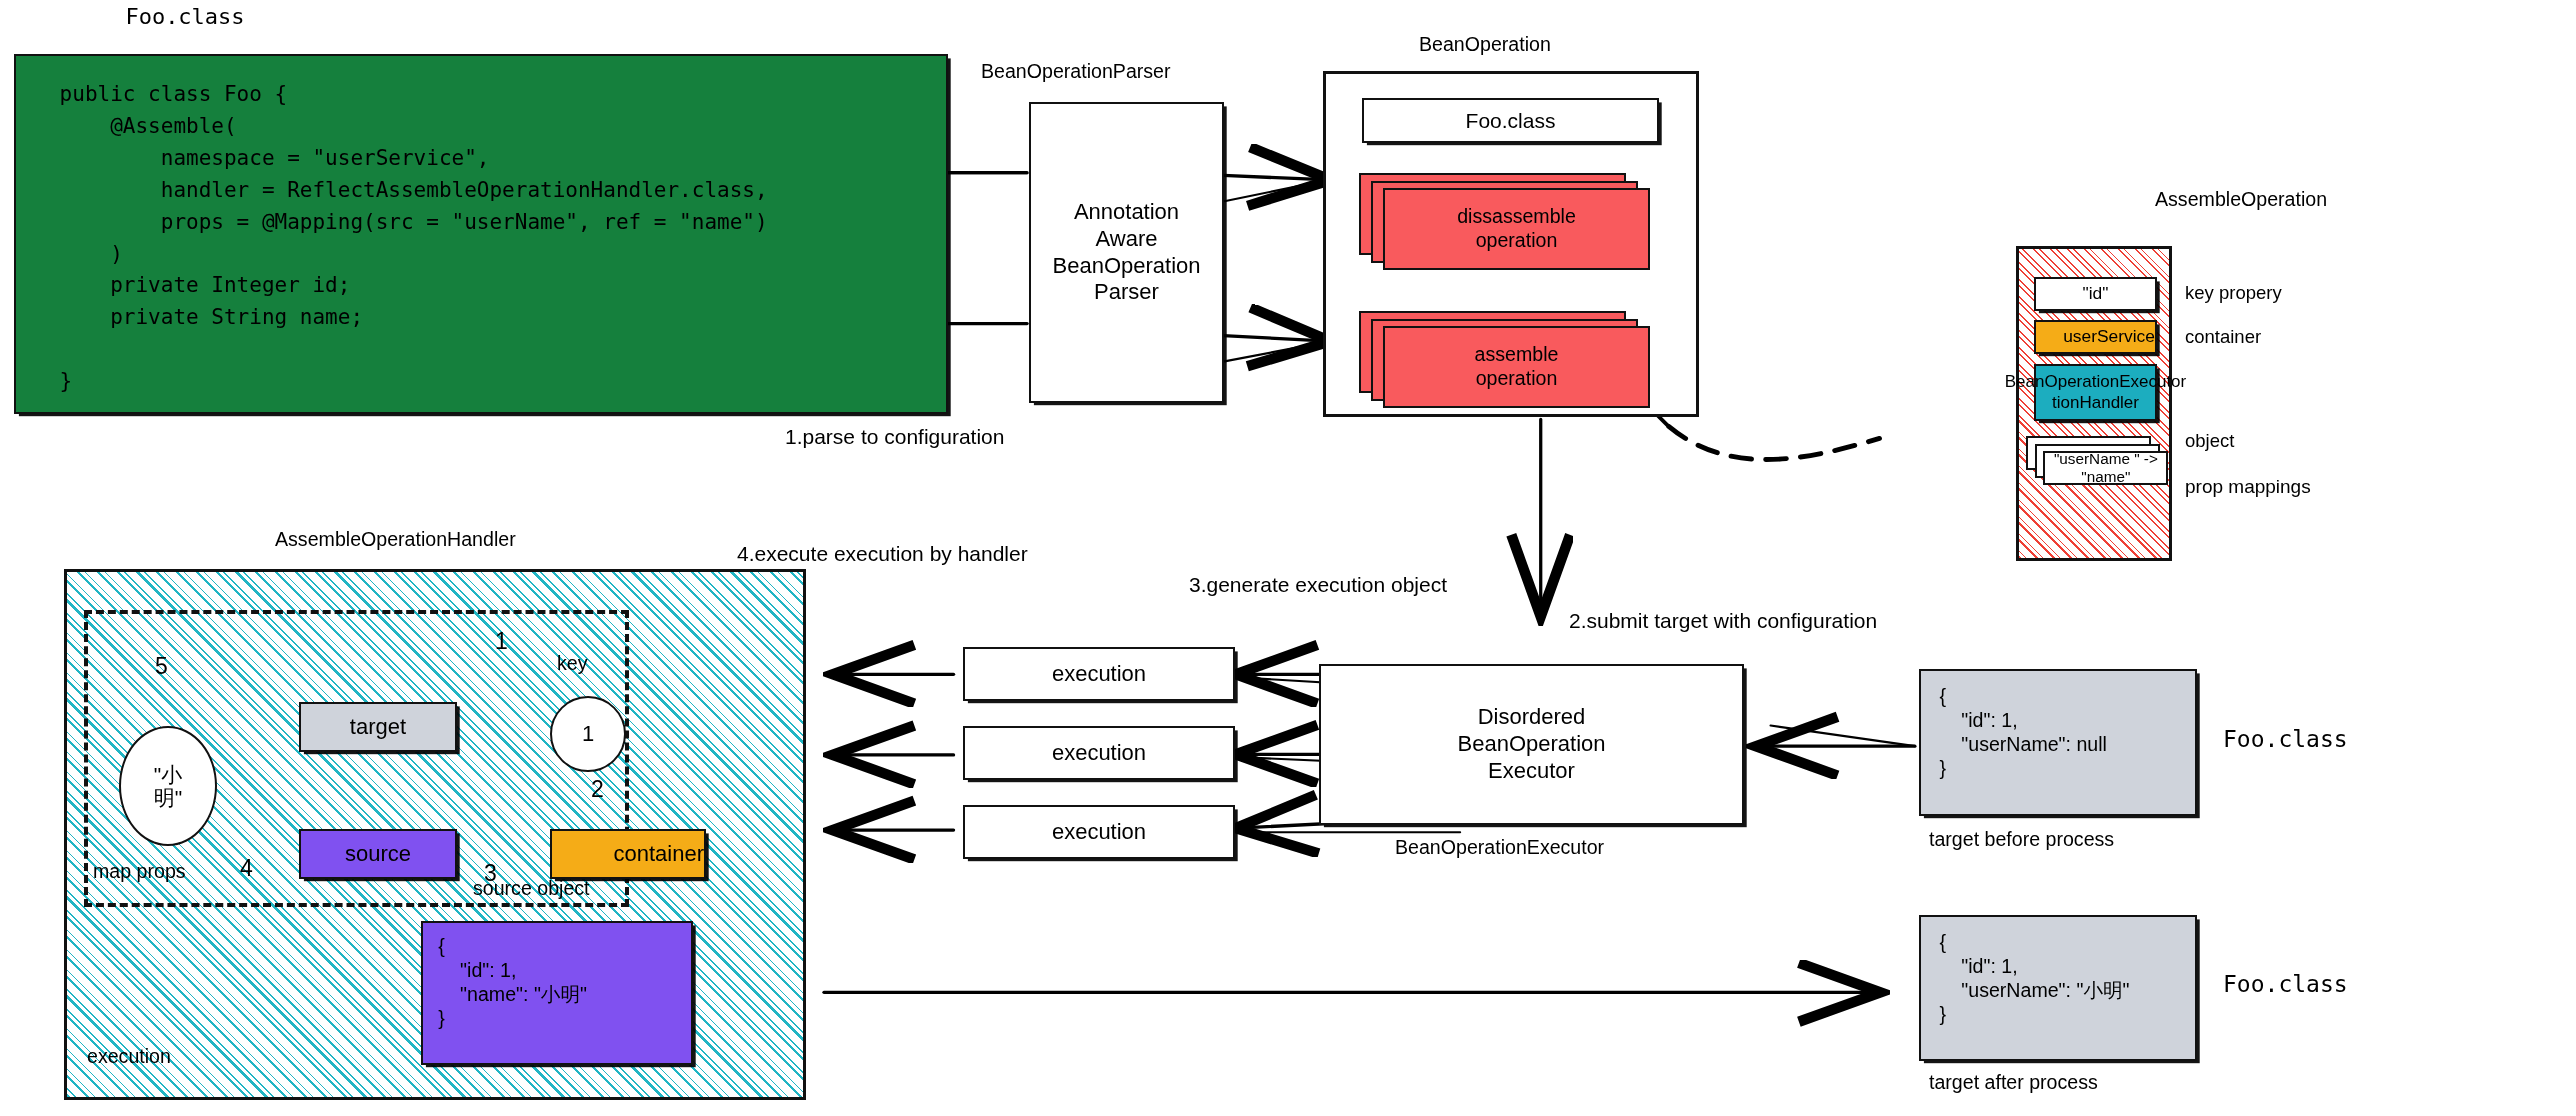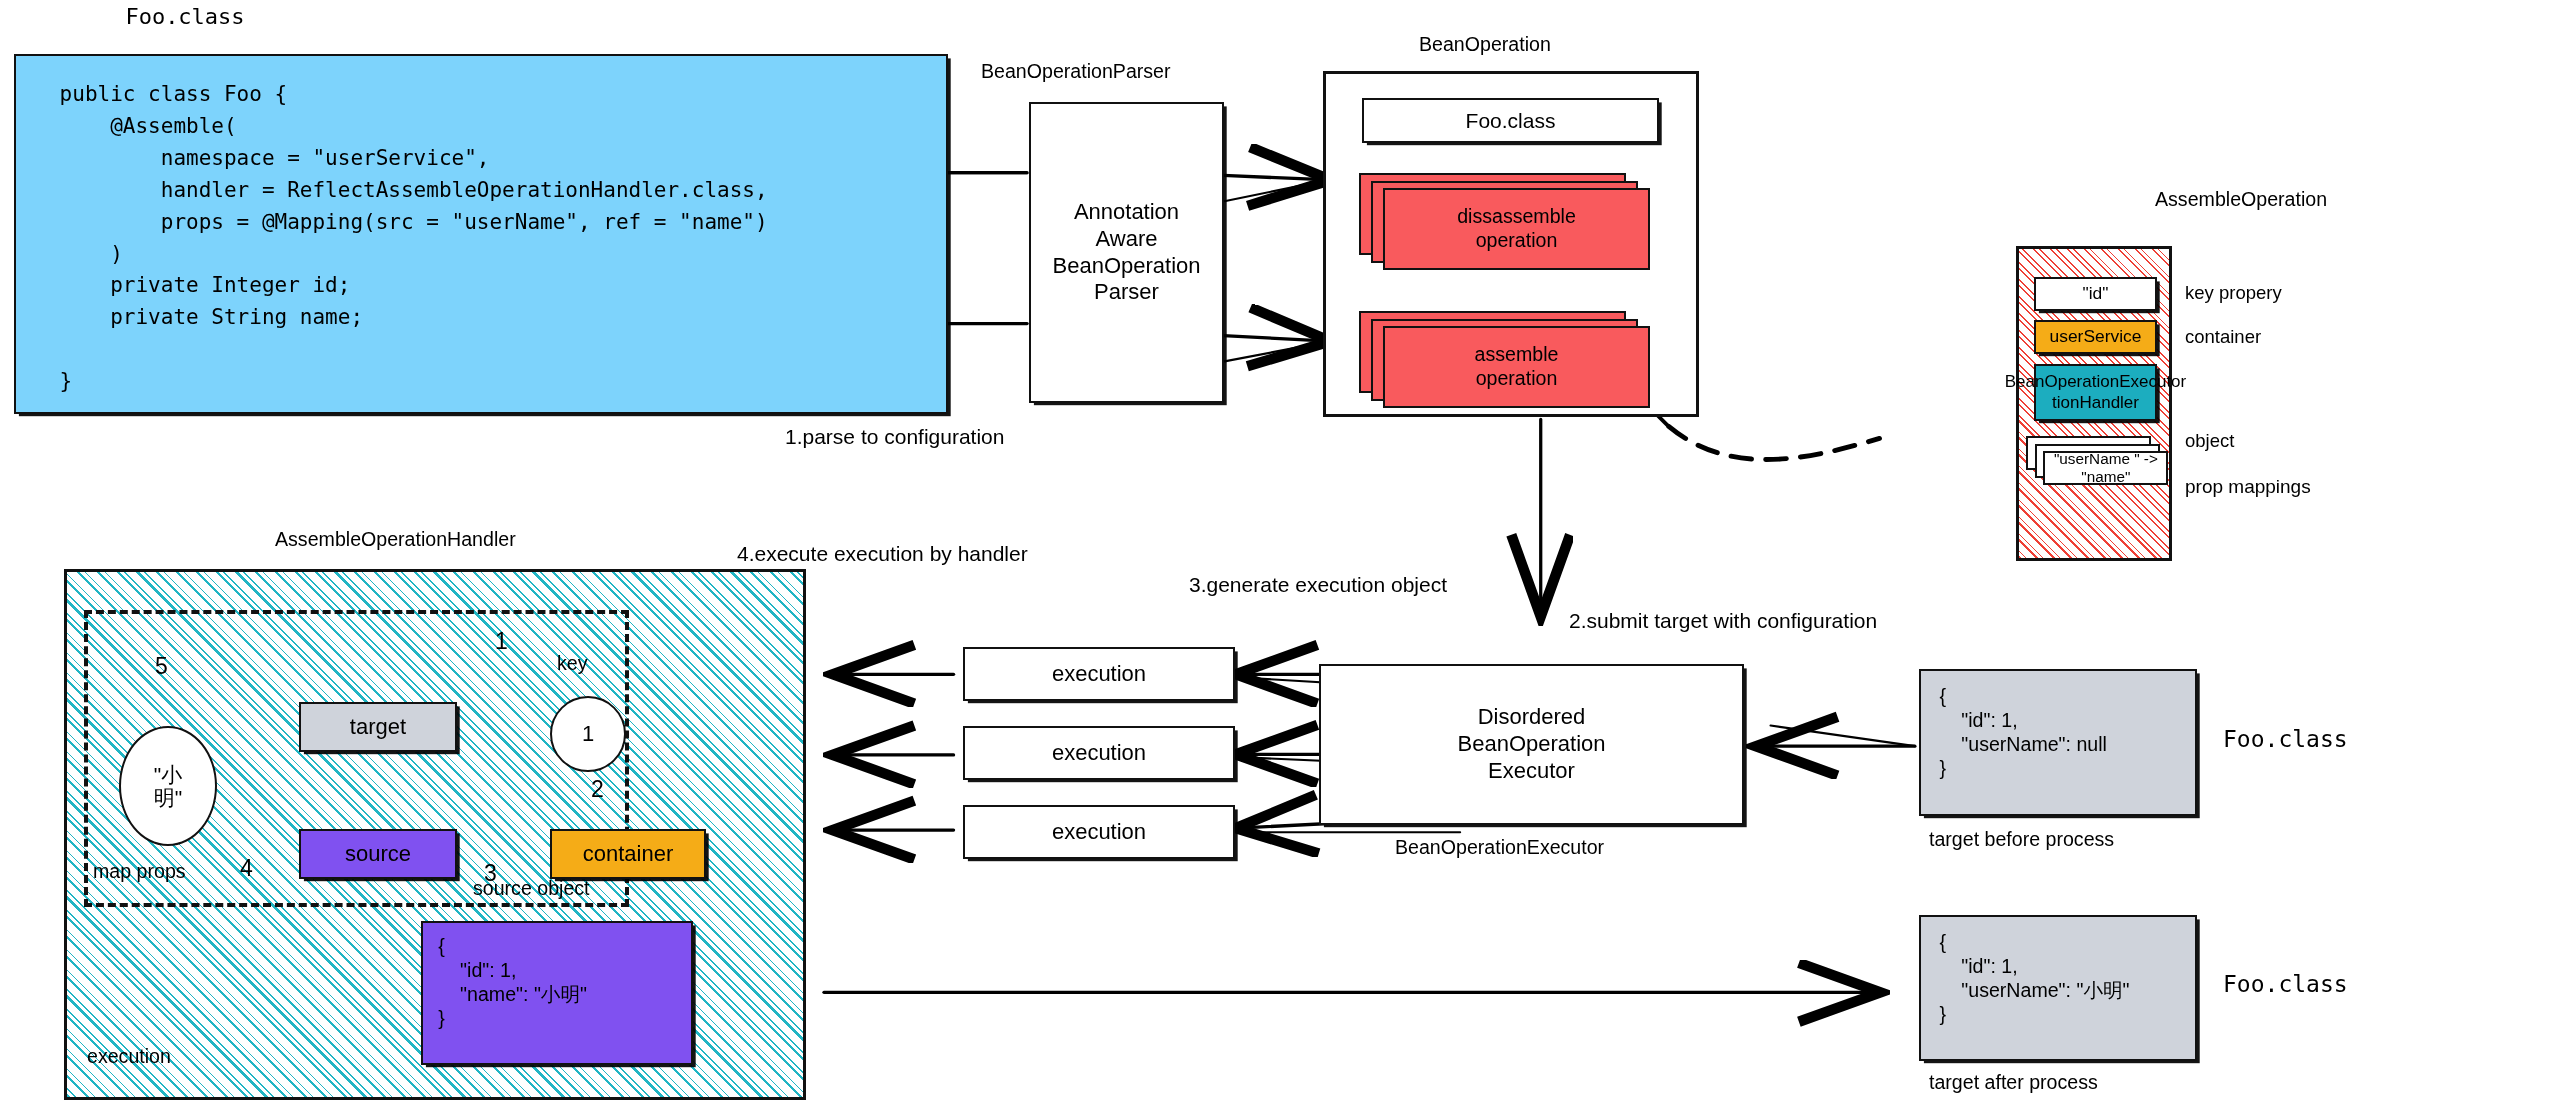--- a/index.html
+++ b/index.html
@@ -10,24 +10,24 @@
   .mono{font-family:"DejaVu Sans Mono","Liberation Mono",monospace;}
   .ctr{text-align:center;}
   
   .box{position:absolute;border:2.7px solid #111;box-sizing:border-box;
        display:flex;align-items:center;justify-content:center;text-align:center;
        line-height:1.22;}
   .shadow{box-shadow:3.8px 3.3px 0 -1.1px rgba(0,0,0,0.92);}
   .gray{background:#cfd3db;}
   .white{background:#fff;}
   .red{background:#f95a5d;}
-  .orange{background:#f5ac17;}
+  .orange{background:#f5ac17;justify-content:flex-end;}
   .teal{background:#1cadbf;}
   .purple{background:#8051f0;}
-  .codebox{position:absolute;background:#7dd3fc;border:2.7px solid #111;box-sizing:border-box;}
+  .codebox{position:absolute;background:#15803d;border:2.7px solid #111;box-sizing:border-box;}
   .code{position:absolute;white-space:pre;}
   .hatch-red{
     background-image:repeating-linear-gradient(45deg,
       #ef4036 0px,#ef4036 1.6px,transparent 1.6px,transparent 4.4px,
       #ef4036 4.4px,#ef4036 5.4px,transparent 5.4px,transparent 12px);
     background-color:#fff;}
   .hatch-cyan{
     background-image:repeating-linear-gradient(45deg,
       #21b5c4 0px,#21b5c4 2.2px,transparent 2.2px,transparent 5.4px,
       #21b5c4 5.4px,#21b5c4 6.5px,transparent 6.5px,transparent 14px);

